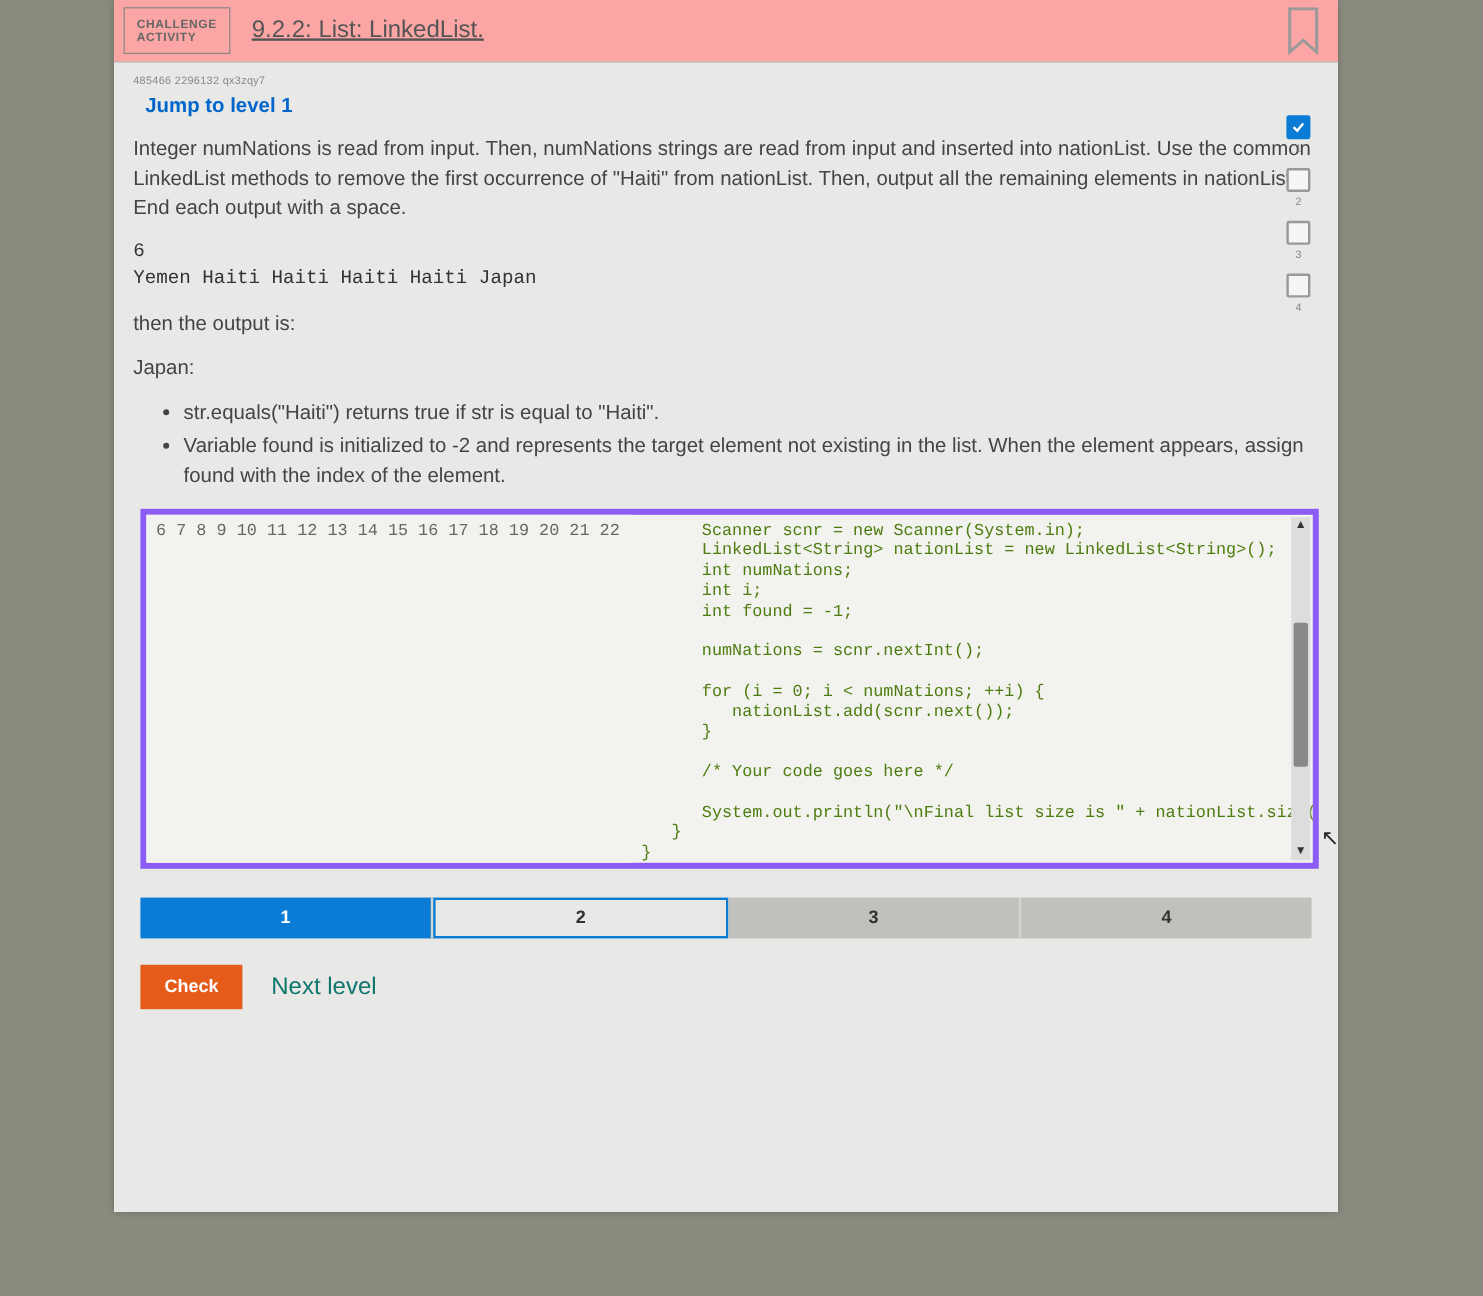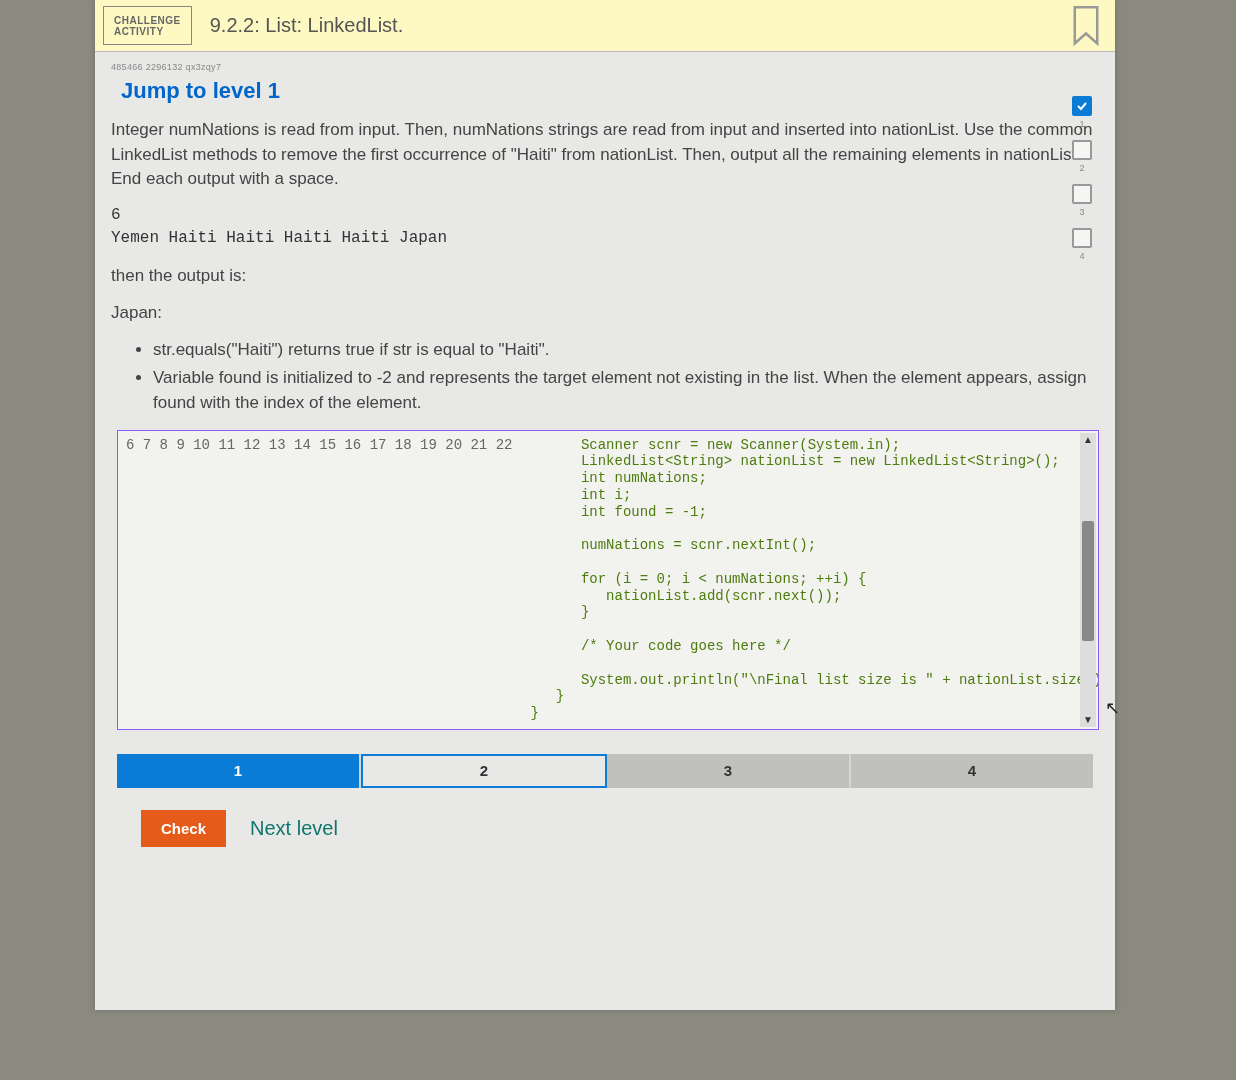--- a/index.html
+++ b/index.html
@@ -18,21 +18,21 @@
     width: 1020px;
     height: 1010px;
     background: #e8e8e6;
     box-shadow: 0 0 6px rgba(0,0,0,0.2);
   }
   .header {
     display: flex;
     align-items: stretch;
     border-bottom: 1px solid #bbb;
     height: 52px;
-    background: #fef9c3;
+    background: #fca5a5;
   }
   .challenge-badge {
     border: 1px solid #888;
     padding: 6px 10px;
     margin: 6px 0 6px 8px;
     display: flex;
     flex-direction: column;
     justify-content: center;
     font-size: 10px;
     font-weight: 700;
@@ -40,39 +40,40 @@
     letter-spacing: 0.5px;
     line-height: 1.1;
   }
   .title {
     display: flex;
     align-items: center;
     padding-left: 18px;
     font-size: 20px;
     color: #555;
     font-weight: 400;
+    text-decoration: underline;
   }
   .bookmark {
     position: absolute;
     right: 14px;
     top: 6px;
     width: 30px;
     height: 40px;
   }
   .bookmark svg { width: 100%; height: 100%; }
   .small-id {
     font-size: 9px;
     color: #888;
     padding: 10px 12px 2px 16px;
     letter-spacing: 0.3px;
   }
   .jump-link {
     color: #0066cc;
     font-weight: 700;
-    font-size: 22px;
+    font-size: 17px;
     padding: 4px 0 14px 26px;
     display: block;
   }
   .content {
     padding: 0 20px 0 16px;
     color: #444;
     font-size: 17px;
     line-height: 1.45;
   }
   .content p { margin-bottom: 12px; }
@@ -84,21 +85,21 @@
     margin: 4px 0 14px 0;
   }
   ul.notes {
     padding-left: 42px;
     margin: 6px 0 14px 0;
   }
   ul.notes li { margin-bottom: 4px; }
   .code-block {
     margin: 10px 16px 0 22px;
     background: #f2f2ee;
-    border: 1px solid #8b5cf6;
+    border: 5px solid #8b5cf6;
     position: relative;
     height: 300px;
     display: flex;
   }
   .gutter {
     background: #f2f2ee;
     text-align: right;
     padding: 6px 10px 6px 8px;
     font-family: "Courier New", monospace;
     font-size: 14px;
@@ -185,21 +186,20 @@
     padding: 22px 22px 0 22px;
   }
   .check-btn {
     background: #e45b1a;
     color: #fff;
     border: none;
     padding: 10px 20px;
     font-size: 15px;
     font-weight: 700;
     cursor: pointer;
-    margin-left: 24px;
   }
   .next-level {
     color: #0f766e;
     font-size: 20px;
     font-weight: 400;
   }
   
   .side-steps {
     position: absolute;
     left: 1068px;

